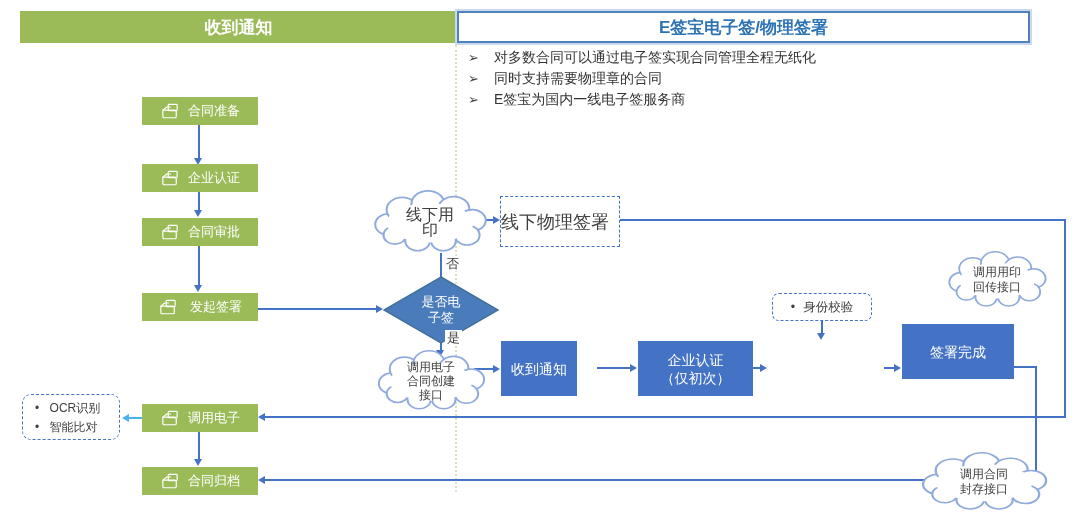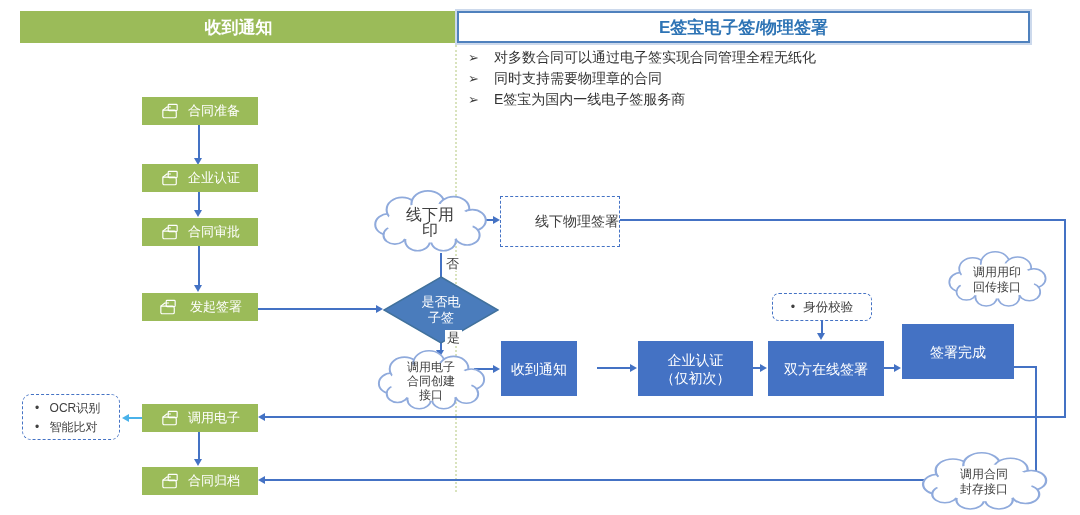--- a/index.html
+++ b/index.html
@@ -178,21 +178,21 @@
   <div class="abs" style="left:383px;top:276px;width:116px;height:68px;">
     <svg width="116" height="68" viewBox="0 0 116 68" style="position:absolute;left:0;top:0;">
       <polygon points="58,1 115,34 58,67 1,34" fill="var(--diamond-fill)" stroke="var(--diamond-border)" stroke-width="1.5"></polygon>
     </svg>
     <div class="diamond-label abs" style="left:0;top:0;width:116px;height:68px;">是否电
 子签</div>
   </div>
   <div class="abs yn-label" style="left:444px;top:256px;">否</div>
   <div class="abs yn-label" style="left:445px;top:330px;">是</div>
 
-  <div class="abs dashed" style="left:500px;top:196px;width:120px;height:51px;display:flex;align-items:center;justify-content:flex-end;font-size:14px;">
+  <div class="abs dashed" style="left:500px;top:196px;width:120px;height:51px;display:flex;align-items:center;justify-content:flex-start;font-size:18px;">
     <span>线下物理签署</span>
   </div>
 
   <div class="abs cloud" style="left:368px;top:190px;width:124px;height:64px;">
     <svg viewBox="0 0 120 78" preserveAspectRatio="none">
       <g fill="#fff" stroke="var(--cloud-stroke)" stroke-width="2">
         <circle cx="20" cy="42" r="13"></circle>
           <circle cx="33" cy="24" r="15"></circle>
           <circle cx="58" cy="17" r="16"></circle>
           <circle cx="83" cy="23" r="15"></circle>
@@ -265,23 +265,20 @@
     <div class="ctext">调用合同
 封存接口</div>
   </div>
 
   <div class="abs bbox" style="left:501px;top:341px;width:76px;height:55px;">
     <span class="ml">收到通知</span>
   </div>
   <div class="abs bbox" style="left:638px;top:341px;width:115px;height:55px;">
     <span class="ml">企业认证
 （仅初次）</span>
-  </div>
-  <div class="abs bbox" style="left:768px;top:341px;width:116px;height:55px;">
-    <span class="ml">双方在线签署</span>
   </div>
   <div class="abs bbox" style="left:902px;top:324px;width:112px;height:55px;">
     <span class="ml">签署完成</span>
   </div>
 
   <div class="abs dashed" style="left:772px;top:293px;width:100px;height:28px;border-radius:7px;display:flex;align-items:center;justify-content:center;gap:8px;font-size:12.5px;">
     <span>•</span>
     <span>身份校验</span>
   </div>
 

